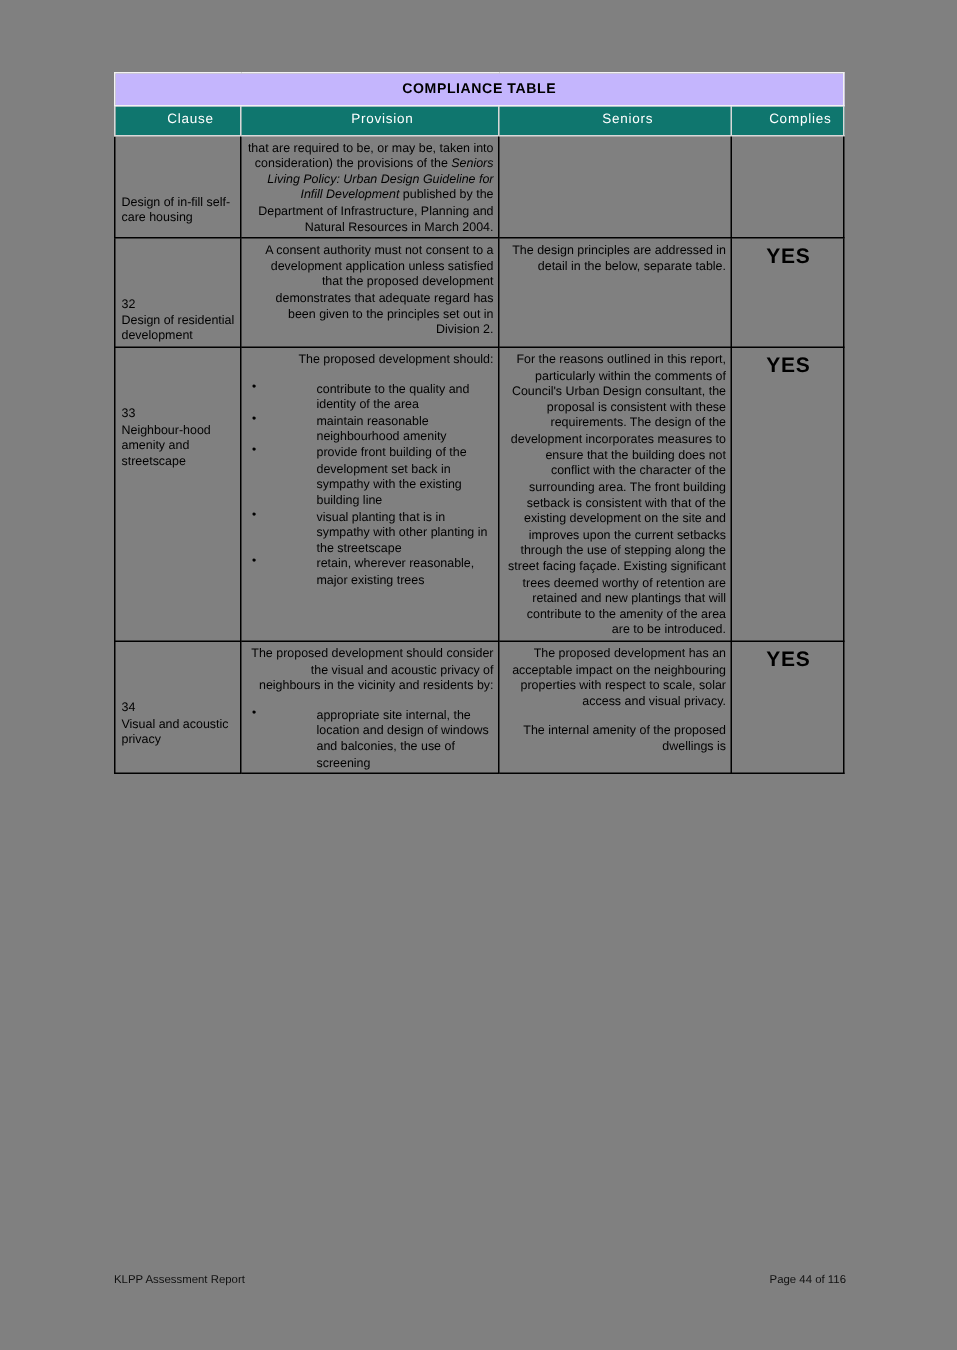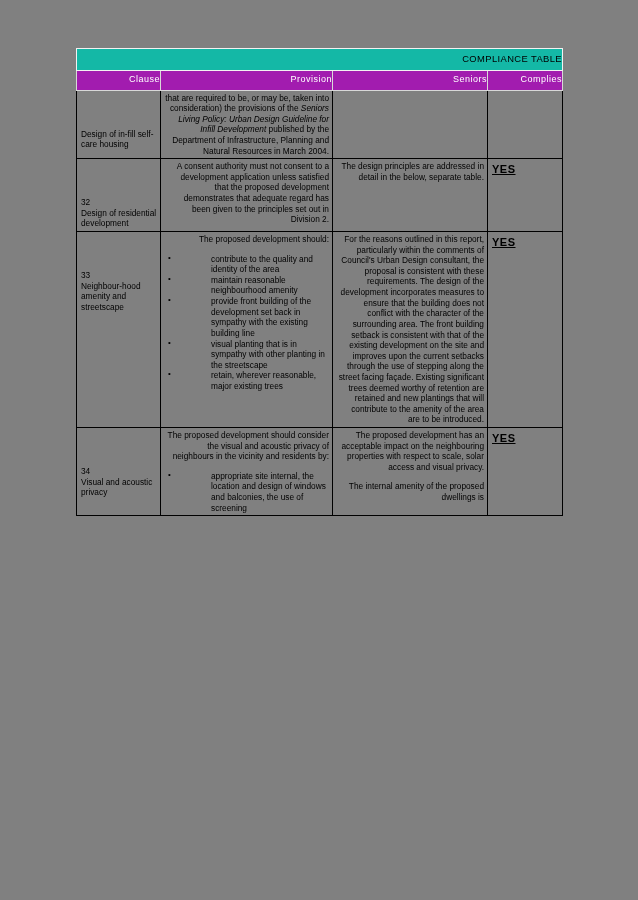--- a/index.html
+++ b/index.html
@@ -34,33 +34,33 @@
   }
   .doc-table td, .doc-table th {
     border: 1px solid #000000;
     vertical-align: top;
     padding: 2px 3px 2px 4px;
     background: #808080;
     font-weight: normal;
     text-align: left;
   }
   .title-row td {
-    background: #14b8a6;
+    background: #c4b5fd;
     color: #000;
-    text-align: right;
-    font-weight: normal;
+    text-align: center;
+    font-weight: bold;
     font-size: 9.4px;
     letter-spacing: 0.4px;
     padding: 4px 0 5px 0;
     border: 1px solid #f2f2f2;
   }
   .head-row th {
-    background: #a21caf;
+    background: #0f766e;
     color: #ffffff;
-    text-align: right;
+    text-align: center;
     font-size: 9px;
     letter-spacing: 0.5px;
     padding: 3px 0 4px 17px;
     border: 1px solid #d8d8d8;
     border-top: 1px solid #f2f2f2;
   }
   .col-clause { width: 84px; }
   .col-provision { width: 172px; }
   .col-comment { width: 155px; }
   .col-complies { width: 75px; }
@@ -82,27 +82,26 @@
     margin-bottom: 0px;
   }
   ul.bullets li:before {
     content: "\2022";
     position: absolute;
     left: 3px;
     top: -1px;
     font-size: 8px;
   }
   .complies-val {
-    text-align: left;
+    text-align: center;
     font-weight: bold;
-    font-size: 11px;
+    font-size: 14px;
     letter-spacing: 0.5px;
     display: block;
     padding-top: 1px;
-    text-decoration: underline;
   }
   .footer {
     position: absolute;
     left: 76px;
     top: 848px;
     width: 488px;
     font-size: 7.6px;
     display: flex;
     justify-content: space-between;
     color: #111;
@@ -202,14 +201,18 @@
           <p class="cell-text">The proposed development has an acceptable impact on the neighbouring properties with respect to scale, solar access and visual privacy.</p>
           <p class="cell-text">The internal amenity of the proposed dwellings is</p>
         </td>
         <td>
           <span class="complies-val">YES</span>
         </td>
       </tr>
     </tbody>
   </table>
 
+  <div class="footer">
+    <span>KLPP Assessment Report</span>
+    <span>Page 44 of 116</span>
+  </div>
 
 </div>
 
 </body></html>

